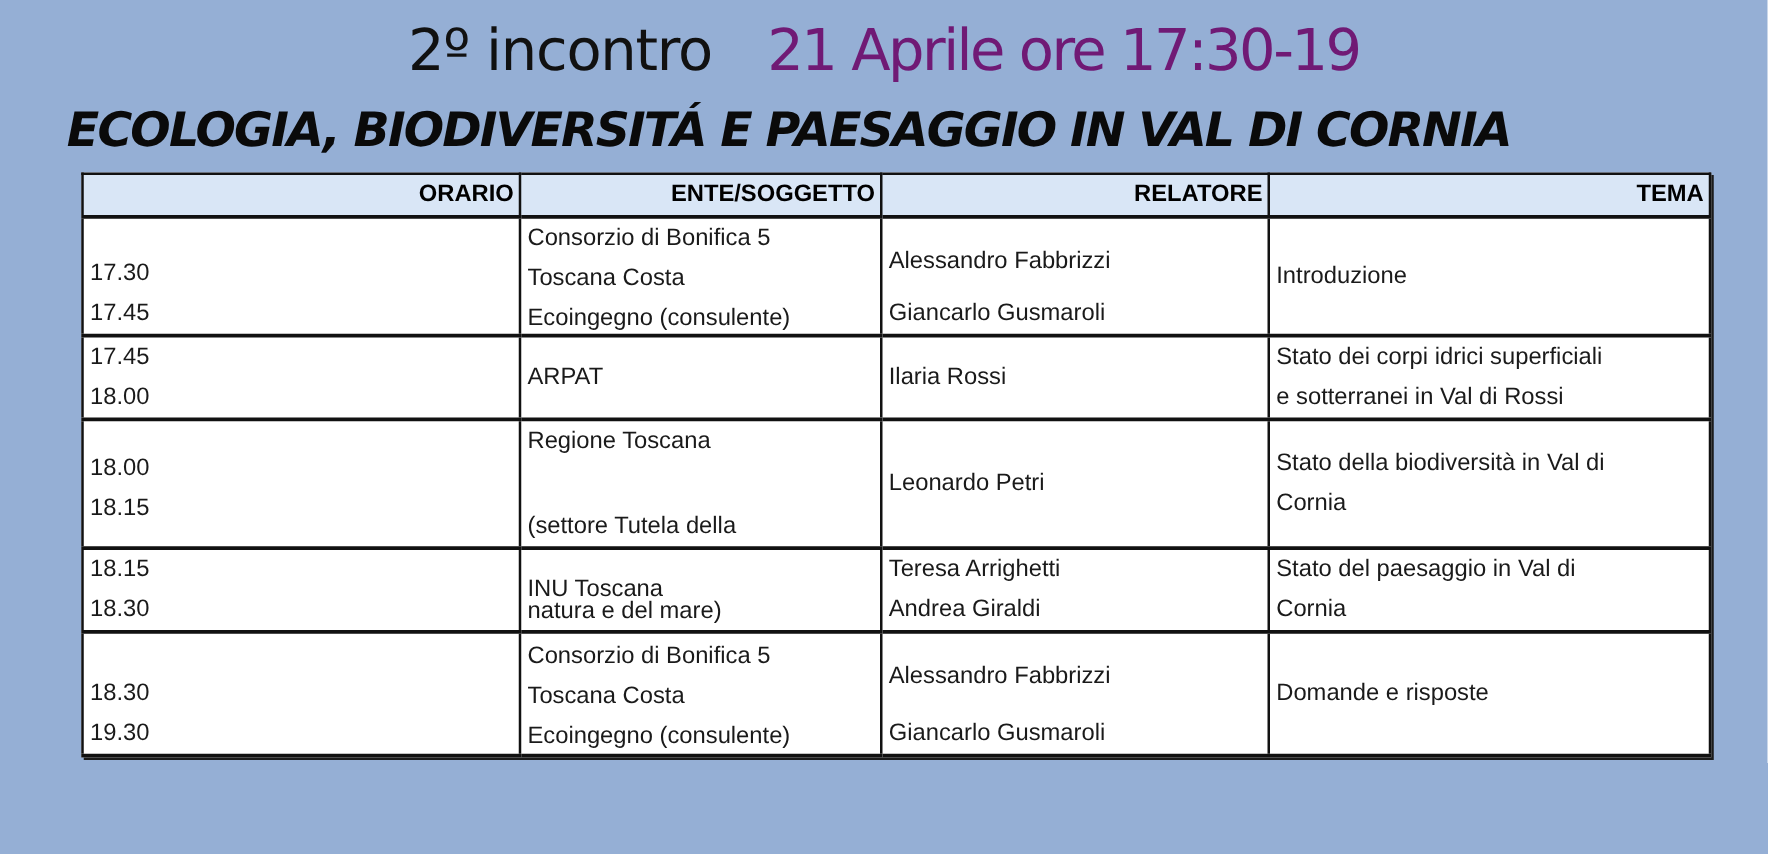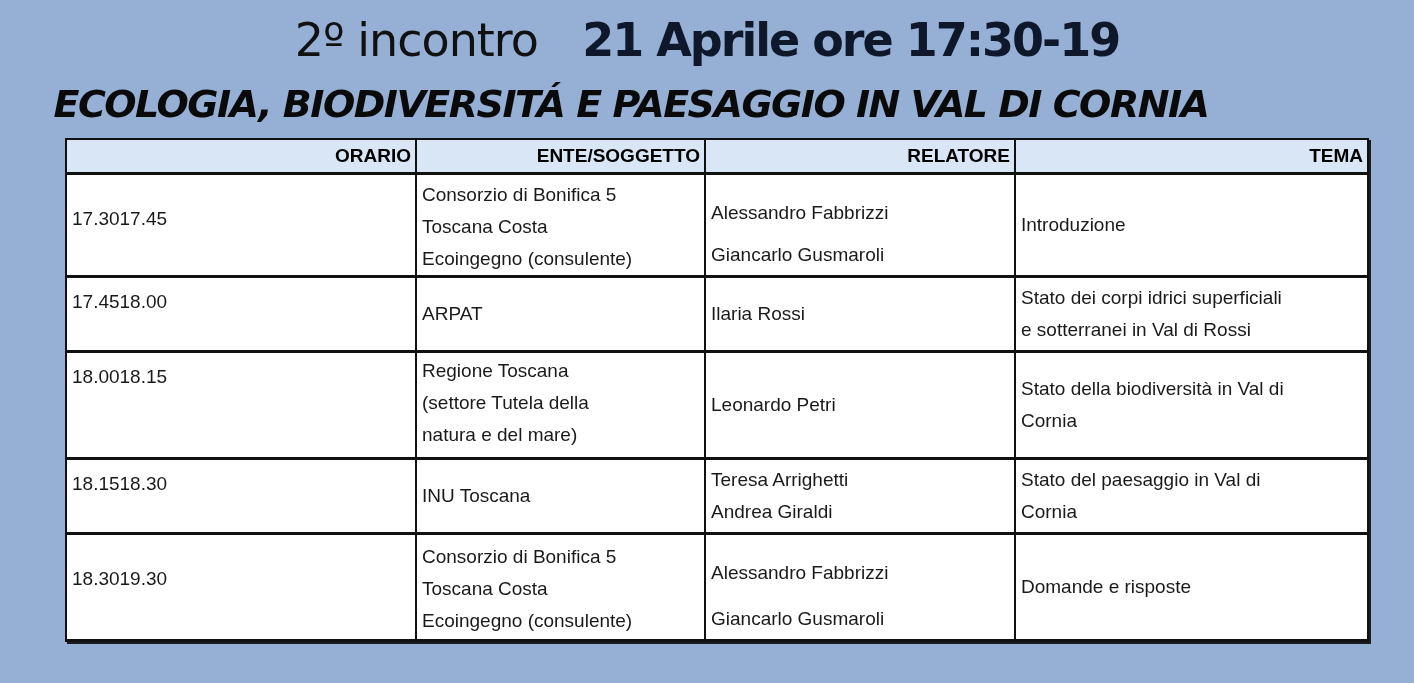--- a/index.html
+++ b/index.html
@@ -26,22 +26,22 @@
       white-space: nowrap;
       letter-spacing: -0.5px;
     }
     .title-line .title-prefix {
       font-family: "DejaVu Sans", sans-serif;
       font-weight: normal;
       letter-spacing: -1px;
     }
     .title-line .title-date {
       font-family: "DejaVu Sans", sans-serif;
-      font-weight: bold;
-      color: #0f172a;
+      font-weight: normal;
+      color: #701a75;
       letter-spacing: -2px;
       margin-left: 32px;
     }
     .subtitle {
       position: absolute;
       left: 0;
       width: 1262px;
       top: 78px;
       text-align: center;
       font-family: "DejaVu Sans", sans-serif;
@@ -96,26 +96,25 @@
     .cell-split {
       display: flex;
       flex-direction: column;
     }
     .row-a td { height: 92px; }
     .row-b td { height: 64px; }
     .row-c td { height: 96px; }
     .row-d td { height: 64px; }
     .row-e td { height: 96px; }
     .row-a .cell-split, .row-e .cell-split { height: 92px; }
-    .row-c .cell-split { height: 100px; }
+    .row-c .cell-split { height: 100px; gap: 36px; }
     .time-split {
       display: flex;
-      flex-direction: row;
-      justify-content: flex-start;
-      margin-top: 8px;
+      flex-direction: column;
+      justify-content: flex-end;
     }
     .row-a .time-split { height: 92px; padding-top: 20px; box-sizing: border-box; }
     .row-e .time-split { height: 96px; padding-top: 20px; box-sizing: border-box; }
     .row-c .time-split { height: 96px; padding-bottom: 12px; box-sizing: border-box; }
     .row-b .time-split, .row-d .time-split { height: 64px; }
     .speakers-spread {
       display: flex;
       flex-direction: column;
       justify-content: space-between;
       height: 92px;

